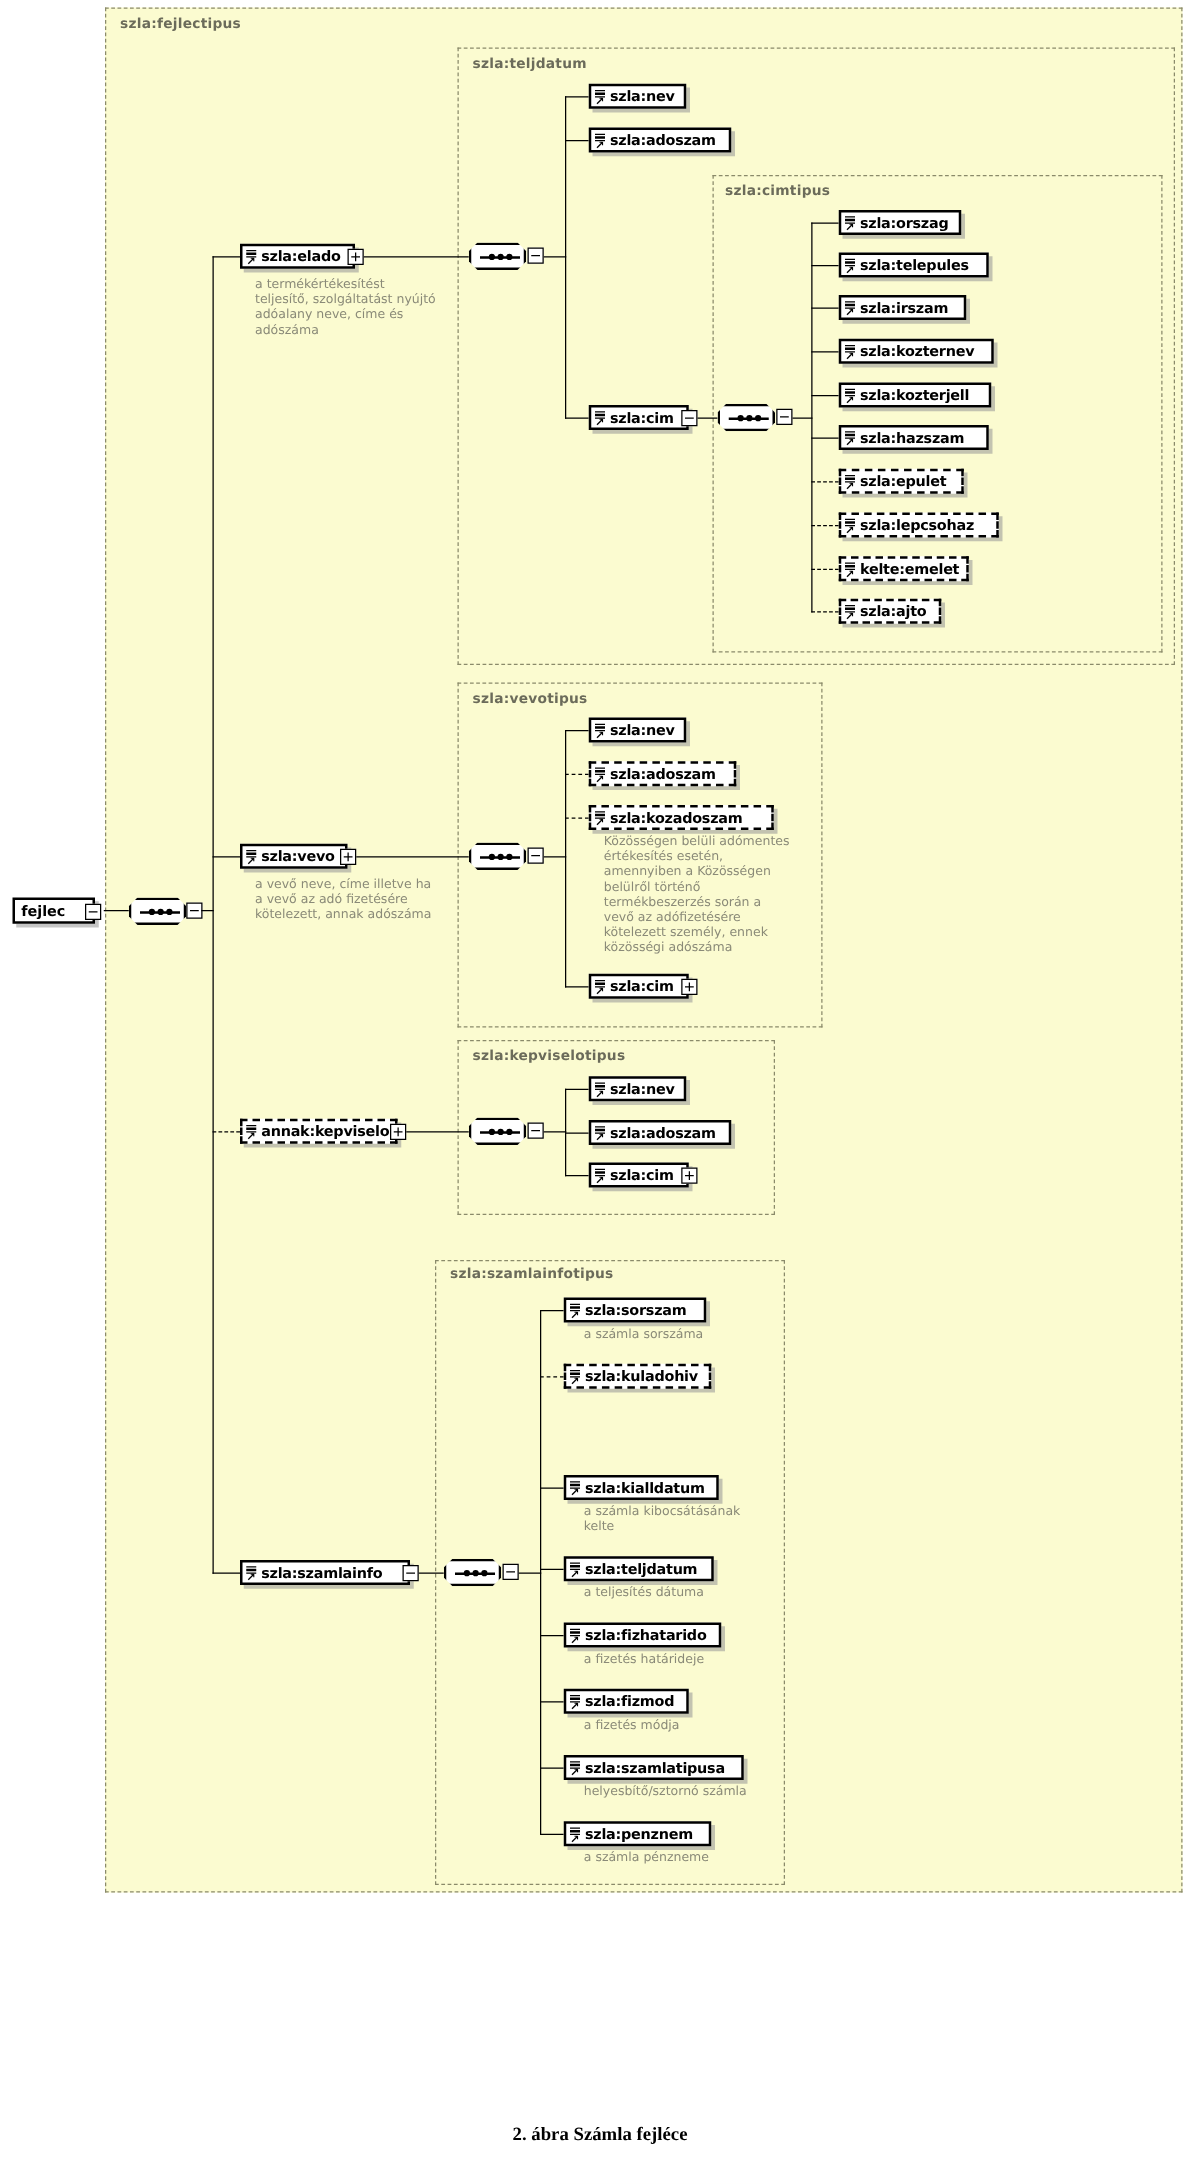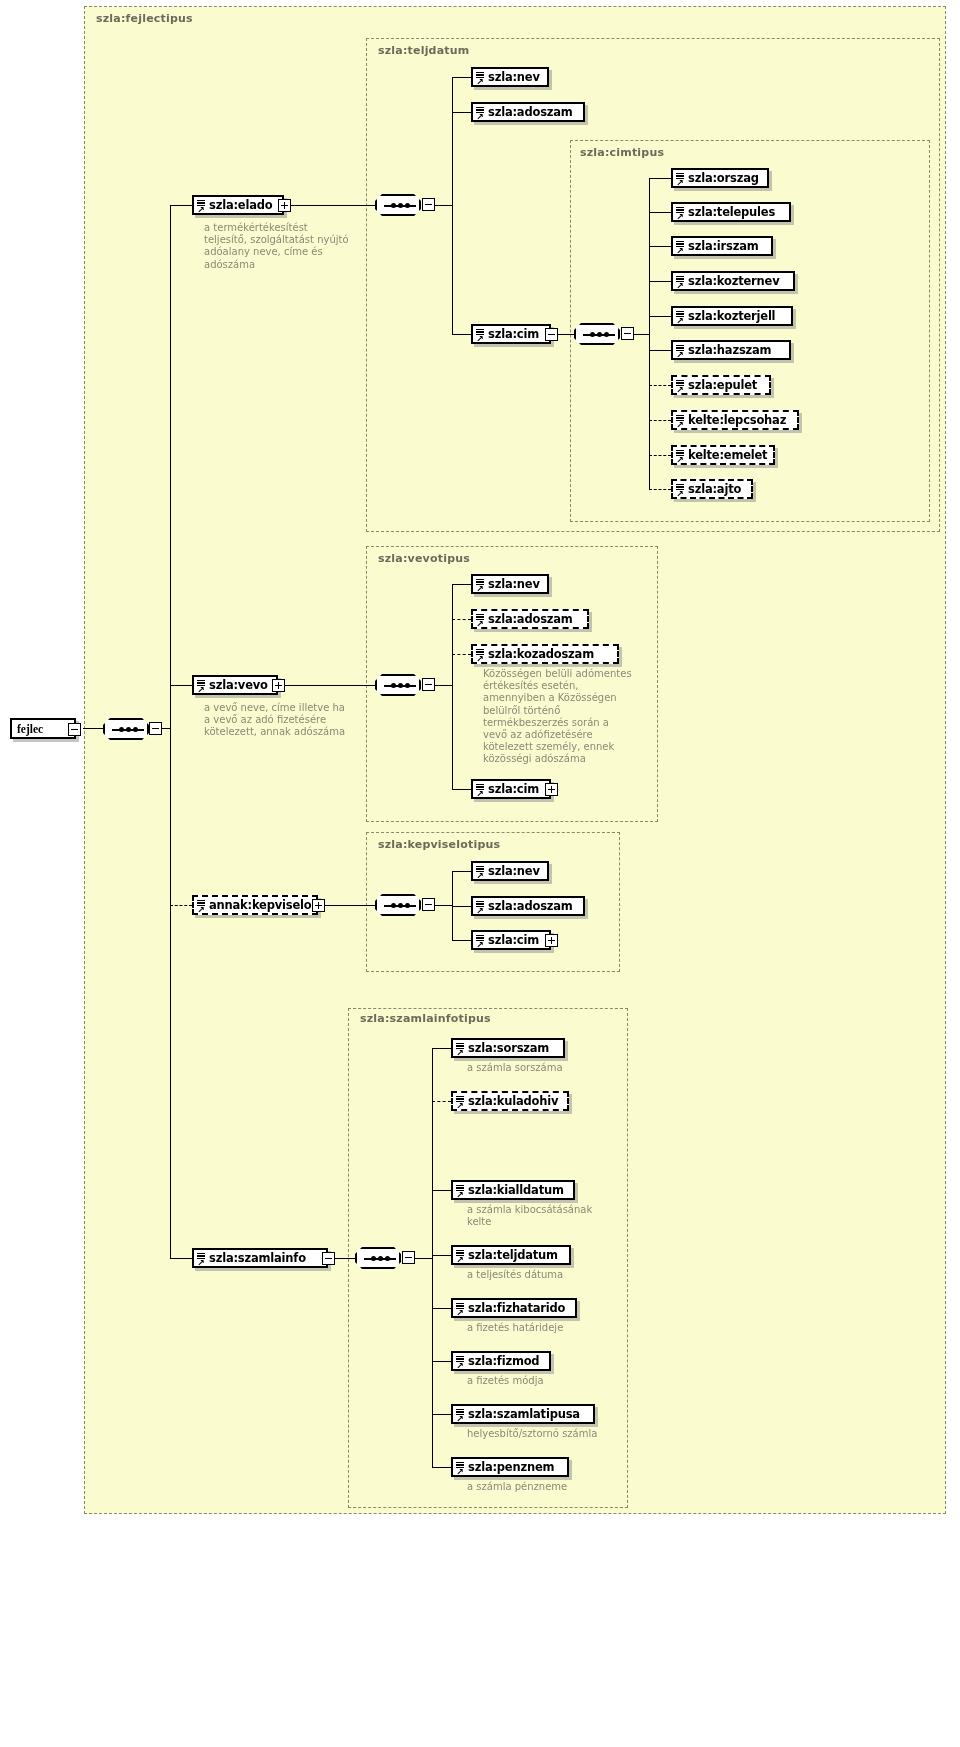--- a/index.html
+++ b/index.html
@@ -78,21 +78,21 @@
 
   <div class="grp" style="left:366px;top:546px;width:290px;height:274px;"></div>
   <div class="grp-label" style="left:378px;top:552px;">szla:vevotipus</div>
 
   <div class="grp" style="left:366px;top:832px;width:252px;height:138px;"></div>
   <div class="grp-label" style="left:378px;top:838px;">szla:kepviselotipus</div>
 
   <div class="grp" style="left:348px;top:1008px;width:278px;height:498px;"></div>
   <div class="grp-label" style="left:360px;top:1000px;margin-top:12px;">szla:szamlainfotipus</div>
 
-  <div class="root" style="left:10px;top:718px;width:66px;font-family:Liberation Serif, serif;">
+  <div class="root" style="left:10px;top:718px;width:66px;">
     <span class="lbl">fejlec</span>
     <span class="stub" style="right:-7px;top:3px;"></span>
   </div>
 
   <div class="ln h" style="left:83px;top:728px;width:20px;"></div>
   <div class="seq" style="left:103px;top:718px;">
     <span class="seqline"></span>
     <span class="seqdot" style="left:14px;"></span>
     <span class="seqdot" style="left:21px;"></span>
     <span class="seqdot" style="left:28px;"></span>
@@ -247,21 +247,21 @@
       </span>
     <span class="lbl">szla:epulet</span>
   </div>
   <div class="el opt" style="left:671px;top:410px;width:128px;">
     <span class="elglyph">
         <i></i>
         <i></i>
         <i></i>
         <b>↗</b>
       </span>
-    <span class="lbl">kelte:lepcsohaz</span>
+    <span class="lbl">szla:lepcsohaz</span>
   </div>
   <div class="el opt" style="left:671px;top:445px;width:104px;">
     <span class="elglyph">
         <i></i>
         <i></i>
         <i></i>
         <b>↗</b>
       </span>
     <span class="lbl">kelte:emelet</span>
   </div>
@@ -506,14 +506,15 @@
     <span class="elglyph">
         <i></i>
         <i></i>
         <i></i>
         <b>↗</b>
       </span>
     <span class="lbl">szla:penznem</span>
   </div>
   <div class="ann" style="left:455px;top:1481px;width:160px;">a számla pénzneme</div>
 
+  <div class="caption" style="left:0;top:1700px;">2. ábra Számla fejléce</div>
 
 </div>
 
 </body></html>

